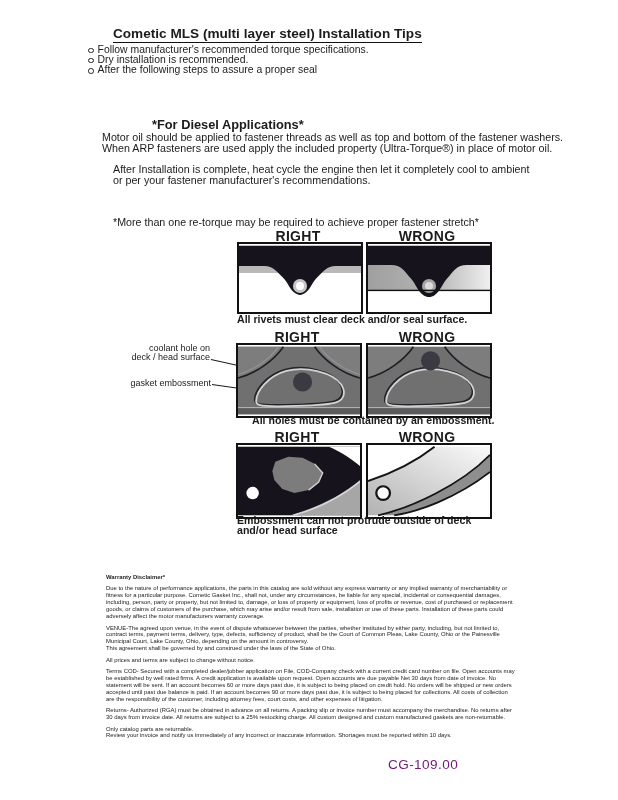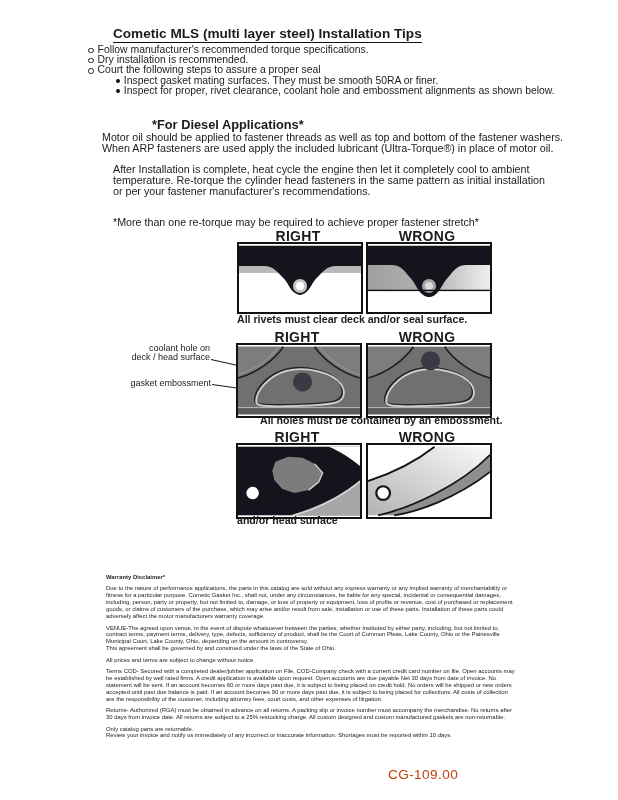--- a/index.html
+++ b/index.html
@@ -37,21 +37,21 @@
   .anno .pline{line-height:9.3px;white-space:nowrap;}
   .lead{height:1.3px;background:#1c1c1c;transform-origin:0 0;}
 
   
   .warranty{left:106px;top:574px;width:420px;font-size:5.9px;color:#222;}
   .warranty .whead{font-weight:bold;line-height:6.95px;}
   .warranty .wpara{margin-top:4.4px;}
   .warranty .wline{line-height:6.95px;white-space:nowrap;}
 
   
-  .code{left:388px;top:757px;font-size:13.6px;letter-spacing:.4px;color:#c2410c;margin-top:10px;}
+  .code{left:388px;top:757px;font-size:13.6px;letter-spacing:.4px;color:#701a75;}
 </style>
 </head>
 <body>
 
 <div class="page">
 
   <div class="abs title nowrap">
     <span>Cometic MLS (multi layer steel) Installation Tips</span>
   </div>
 
@@ -62,47 +62,34 @@
         <span>Follow manufacturer's recommended torque specifications.</span>
       </div>
 
       <div class="brow">
         <span class="bdot"></span>
         <span>Dry installation is recommended.</span>
       </div>
 
       <div class="brow">
         <span class="bdot"></span>
-        <span>Court the following steps to assure a proper seal</span>
-      </div>
-    </div>
-
-  <div class="abs subbullets">
-
-      <div class="brow">
-        <span class="sdot"></span>
-        <span>Inspect gasket mating surfaces.  They must be smooth 50RA or finer.</span>
-      </div>
-
-      <div class="brow">
-        <span class="sdot"></span>
-        <span>Inspect for proper, rivet clearance, coolant hole and embossment alignments as shown below.</span>
-      </div>
-    </div>
+        <span>After the following steps to assure a proper seal</span>
+      </div>
+    </div>
+
 
   <div class="abs h2 nowrap">*For Diesel Applications*</div>
   <div class="abs para" style="left:102px;top:132px;">
 
   <div class="pline">Motor oil should be applied to fastener threads as well as top and bottom of the fastener washers.</div>
-      <div class="pline">When ARP fasteners are used apply the included lubricant (Ultra-Torque®) in place of motor oil.</div>
+      <div class="pline">When ARP fasteners are used apply the included property (Ultra-Torque®) in place of motor oil.</div>
     </div>
   <div class="abs para" style="left:113px;top:164px;">
 
   <div class="pline">After Installation is complete, heat cycle the engine then let it completely cool to ambient</div>
-      <div class="pline">temperature. Re-torque the cylinder head fasteners in the same pattern as initial installation</div>
       <div class="pline">or per your fastener manufacturer's recommendations.</div>
     </div>
   <div class="abs para nowrap" style="left:113px;top:204px;margin-top:12px;">*More than one re-torque may be required to achieve proper fastener stretch*</div>
 
   <div class="abs dlabel" style="left:237px;top:228px;">RIGHT</div>
   <div class="abs dlabel" style="left:366px;top:228px;">WRONG</div>
 
   <div class="abs dbox" style="left:237px;top:242px;height:68px;">
     <svg viewBox="0 0 121 64">
       <rect width="121" height="64" fill="#ffffff"></rect>
@@ -167,21 +154,21 @@
       <path d="M45,0 C36,13 19,26 0,31" stroke="#201d24" stroke-width="1.6" fill="none"></path>
       <path d="M121,0 H76 C85,13 102,26 121,31 Z" fill="#7d7d7d"></path>
       <path d="M76,0 C85,13 102,26 121,31" stroke="#201d24" stroke-width="1.6" fill="none"></path>
       <path d="M16.8,52.8 C16.8,42.8 28.8,27.8 46.8,22.8 C66.8,17.8 92.8,24.8 100.8,35.8 C105.8,42.8 104.8,50.8 96.8,53.8 C86.8,57.8 26.8,58.8 20.8,56.8 C17.8,55.8 16.8,54.8 16.8,52.8 Z" stroke="#26232b" stroke-width="2.2" fill="none"></path>
       <path d="M18,54 C18,44 30,29 48,24 C68,19 94,26 102,37 C107,44 106,52 98,55 C88,59 28,60 22,58 C19,57 18,56 18,54 Z" stroke="#d2d2d2" stroke-width="1.8" fill="none"></path>
       <circle cx="62" cy="14" r="9.5" fill="#3b3a42"></circle>
       <rect y="60" width="121" height="1" fill="#c4c4c4"></rect>
       <rect y="61" width="121" height="6" fill="#5b5b5b"></rect>
     </svg>
   </div>
-  <div class="abs cap nowrap" style="left:260px;top:414px;">All holes must be contained by an embossment.</div>
+  <div class="abs cap nowrap" style="left:252px;top:414px;">All holes must be contained by an embossment.</div>
 
   <div class="abs dlabel" style="left:236px;top:429px;">RIGHT</div>
   <div class="abs dlabel" style="left:366px;top:429px;">WRONG</div>
 
   <div class="abs dbox" style="left:236px;top:443px;height:72px;">
     <svg viewBox="0 0 121 68">
       <rect width="121" height="68" fill="#16131c"></rect>
       <path d="M90,0 H121 V19 C110,10 100,4 90,0 Z" fill="#ffffff"></path>
       <path d="M121,33 C103,48 80,60 52,68 H121 Z" fill="#a6a6a6"></path>
       <path d="M121,34.5 C103,49 81,61 55,68" stroke="#d9d9d9" stroke-width="1.4" fill="none"></path>
@@ -202,20 +189,21 @@
       <path d="M0,34 C28,25 52,11 66,0 H121 V8 C92,38 42,61 10,68 L0,68 Z" fill="url(#gb)"></path>
       <path d="M10,68 C42,61 92,38 121,8 V25 C88,51 48,65 26,68 Z" fill="#8e8e8e"></path>
       <path d="M0,34 C28,25 52,11 66,0" stroke="#141414" stroke-width="2" fill="none"></path>
       <path d="M10,68 C42,61 92,38 121,8" stroke="#141414" stroke-width="1.8" fill="none"></path>
       <path d="M26,68 C48,65 88,51 121,25" stroke="#141414" stroke-width="1.8" fill="none"></path>
       <circle cx="15" cy="46" r="6.8" fill="#ffffff" stroke="#141414" stroke-width="2.2"></circle>
     </svg>
   </div>
   <div class="abs cap" style="left:237px;top:515px;">
 
+  <div class="pline">Embossment can not protrude outside of deck</div>
       <div class="pline">and/or head surface</div>
     </div>
 
   <div class="abs warranty">
     <div class="whead">Warranty Disclaimer*</div>
     <div class="wpara">
 
     <div class="wline">Due to the nature of performance applications, the parts in this catalog are sold without any express warranty or any implied warranty of merchantability or</div>
         <div class="wline">fitness for a particular purpose.  Cometic Gasket Inc., shall not, under any circumstances, be liable for any special, incidental or consequential damages,</div>
         <div class="wline">including, person, party or property, but not limited to, damage, or loss of property or equipment, loss of profits or revenue, cost of purchased or replacement</div>

